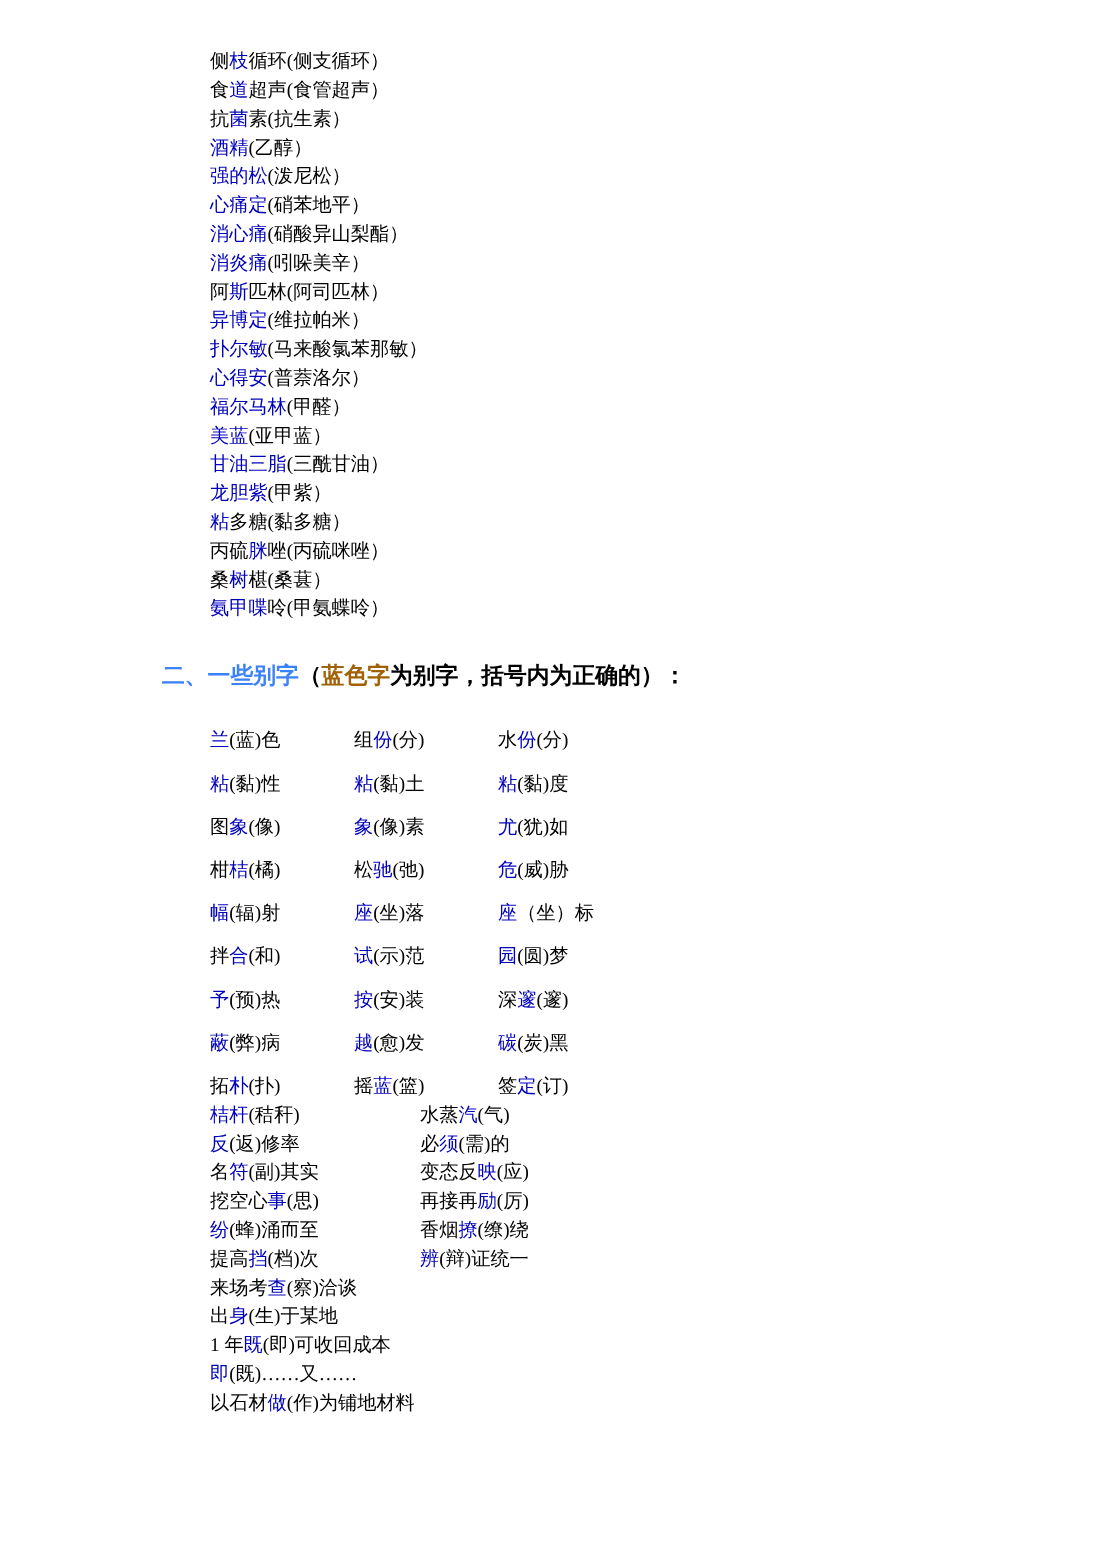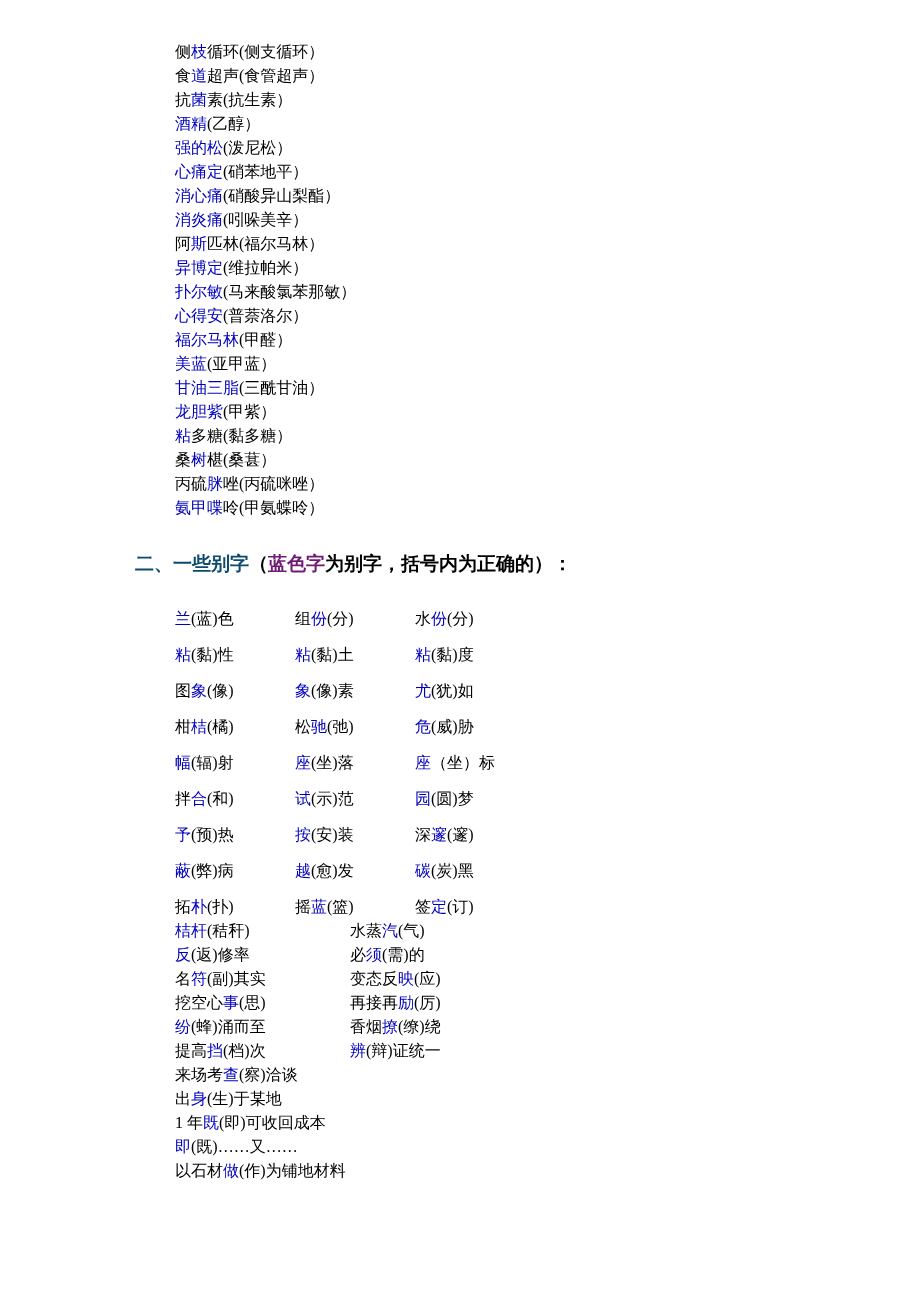--- a/index.html
+++ b/index.html
@@ -22,25 +22,25 @@
     }
     .blue {
       color: #0000BB;
     }
     .heading {
       font-size: 19px;
       font-weight: bold;
       margin: 25px 0 15px 0;
     }
     .heading .red {
-      color: #0c4a6e;
+      color: #3b82f6;
       font-family: Liberation Mono, monospace;
     }
     .heading .headblue {
-      color: #701a75;
+      color: #a16207;
       font-family: "SimHei", "黑体", sans-serif;
     }
     .heading .black {
       color: #000;
       font-family: "SimHei", "黑体", sans-serif;
     }
     .section2 {
       margin-left: 40px;
     }
     .row {
@@ -62,31 +62,31 @@
 
 <div class="section1" id="sec1">
     <div class="line"><span>侧</span><span class="blue">枝</span><span>循环(侧支循环）</span></div>
     <div class="line"><span>食</span><span class="blue">道</span><span>超声(食管超声）</span></div>
     <div class="line"><span>抗</span><span class="blue">菌</span><span>素(抗生素）</span></div>
     <div class="line"><span class="blue">酒精</span><span>(乙醇）</span></div>
     <div class="line"><span class="blue">强的松</span><span>(泼尼松）</span></div>
     <div class="line"><span class="blue">心痛定</span><span>(硝苯地平）</span></div>
     <div class="line"><span class="blue">消心痛</span><span>(硝酸异山梨酯）</span></div>
     <div class="line"><span class="blue">消炎痛</span><span>(吲哚美辛）</span></div>
-    <div class="line"><span>阿</span><span class="blue">斯</span><span>匹林(福尔马林）</span></div>
+    <div class="line"><span>阿</span><span class="blue">斯</span><span>匹林(阿司匹林）</span></div>
     <div class="line"><span class="blue">异博定</span><span>(维拉帕米）</span></div>
     <div class="line"><span class="blue">扑尔敏</span><span>(马来酸氯苯那敏）</span></div>
     <div class="line"><span class="blue">心得安</span><span>(普萘洛尔）</span></div>
     <div class="line"><span class="blue">福尔马林</span><span>(甲醛）</span></div>
     <div class="line"><span class="blue">美蓝</span><span>(亚甲蓝）</span></div>
     <div class="line"><span class="blue">甘油三脂</span><span>(三酰甘油）</span></div>
     <div class="line"><span class="blue">龙胆紫</span><span>(甲紫）</span></div>
     <div class="line"><span class="blue">粘</span><span>多糖(黏多糖）</span></div>
+    <div class="line"><span>丙硫</span><span class="blue">脒</span><span>唑(丙硫咪唑）</span></div>
     <div class="line"><span>桑</span><span class="blue">树</span><span>椹(桑葚）</span></div>
-    <div class="line"><span>丙硫</span><span class="blue">脒</span><span>唑(丙硫咪唑）</span></div>
     <div class="line"><span class="blue">氨甲喋</span><span>呤(甲氨蝶呤）</span></div>
   </div>
 
 <div class="heading">
   <span class="red">二、一些别字</span><span class="black">（</span><span class="headblue">蓝色字</span><span class="black">为别字，括号内为正确的）：</span>
 </div>
 
 <div class="section2" id="sec2">
     <div class="row"><span class="cell"><span class="blue">兰</span><span>(蓝)色</span></span><span class="cell"><span>组</span><span class="blue">份</span><span>(分)</span></span><span class="cell"><span>水</span><span class="blue">份</span><span>(分)</span></span></div>
     <div class="row"><span class="cell"><span class="blue">粘</span><span>(黏)性</span></span><span class="cell"><span class="blue">粘</span><span>(黏)土</span></span><span class="cell"><span class="blue">粘</span><span>(黏)度</span></span></div>

